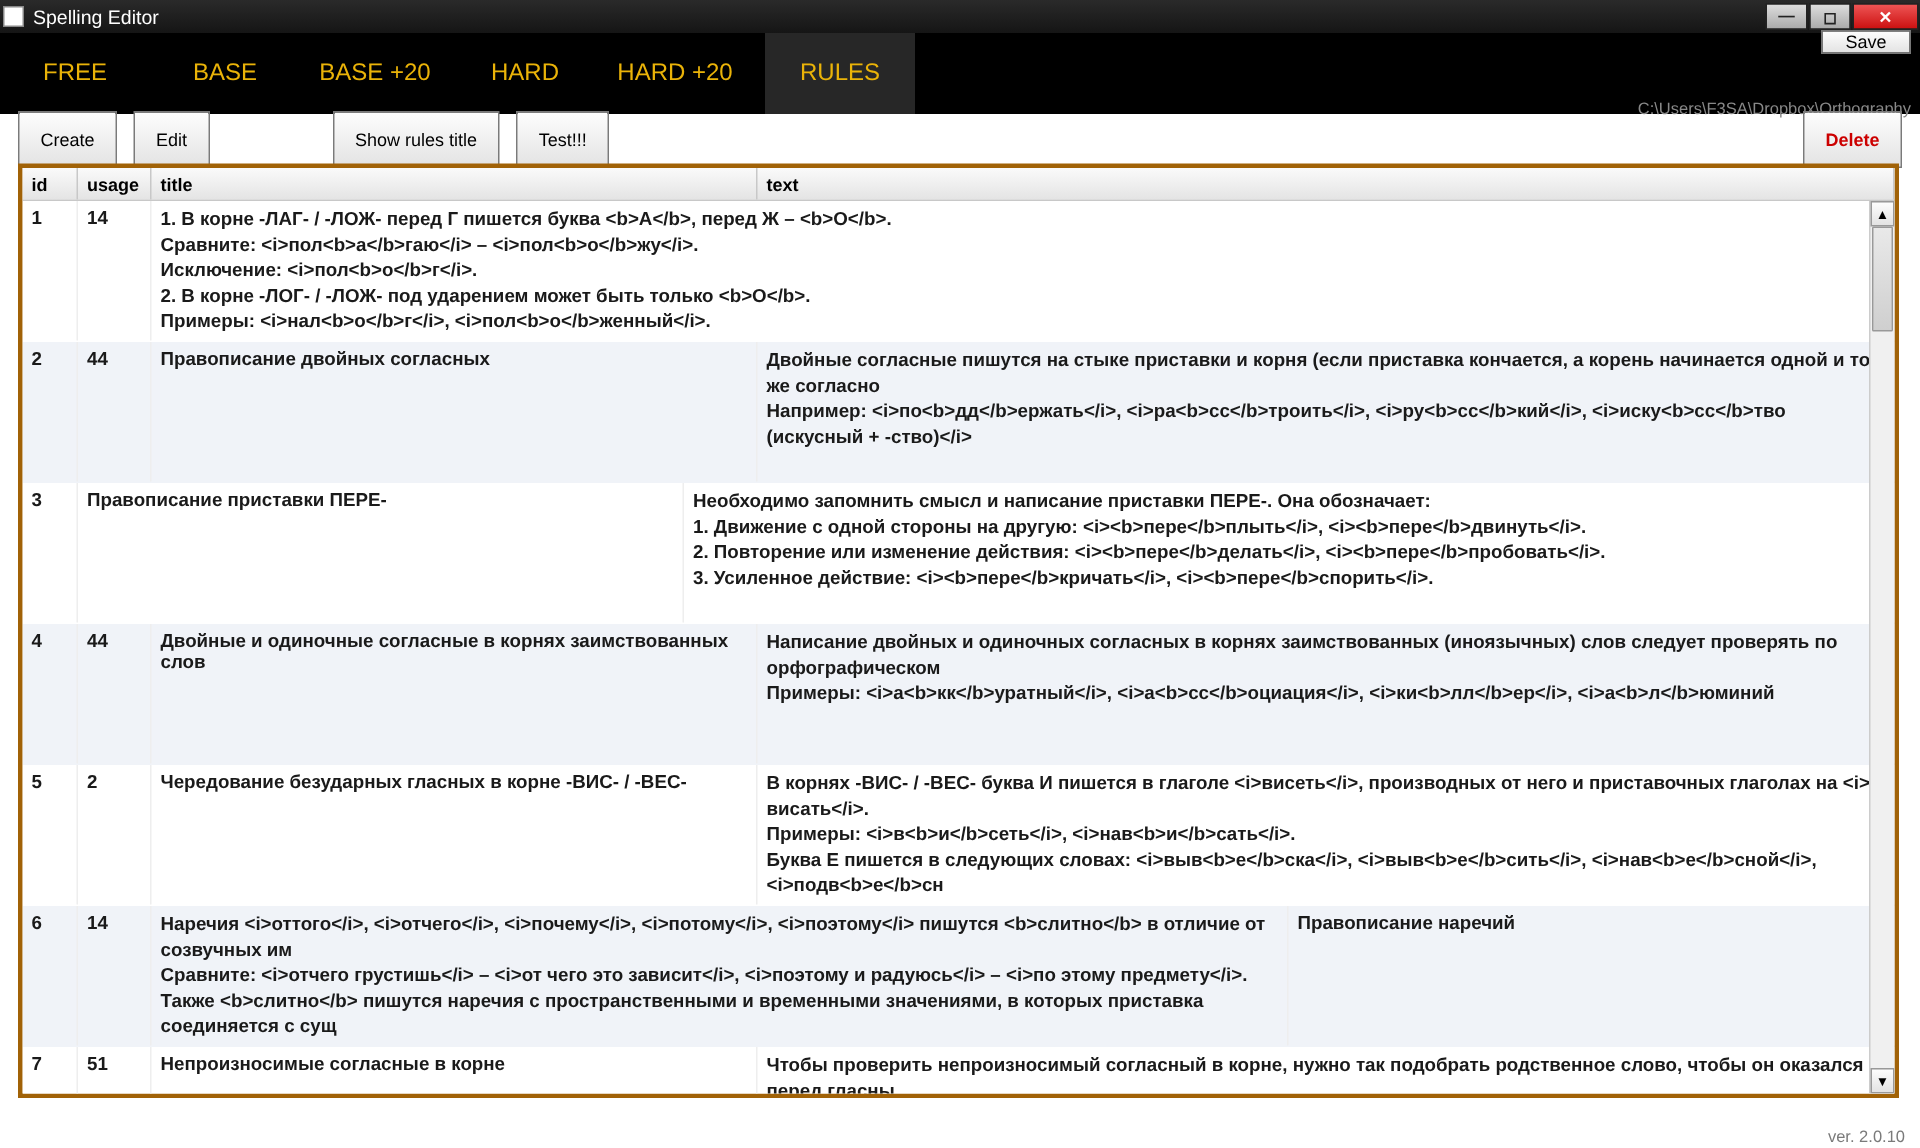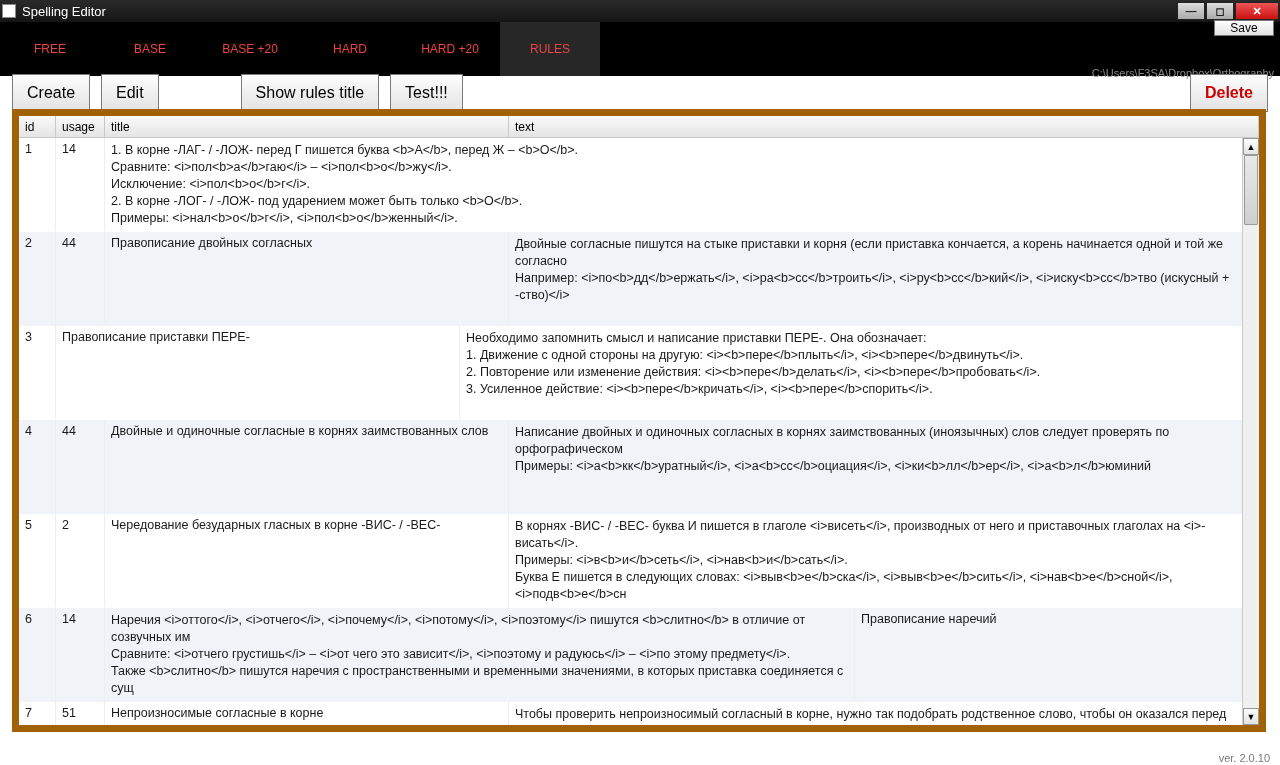--- a/index.html
+++ b/index.html
@@ -20,41 +20,41 @@
 .win-btn.close { background:linear-gradient(#e55,#c11); color:#fff; width:44px; }
 .win-btn.min, .win-btn.max { color:#222; }
 
 
 .tabsbar {
   height:54px; background:#000; display:flex; justify-content:space-between;
   align-items:stretch; color:#fff;
 }
 .tabs { display:flex; }
 .tab { width:100px; display:flex; align-items:center; justify-content:center;
-  font-size:12px; color:#ef4444; cursor:pointer;text-align:right; }
-.tab.active { background:#272727; }
+  font-size:16px; color:#eab308; cursor:pointer;text-align:right; }
+.tab.active { background:#272727;margin-left:10px; }
 .tabs-right { display:flex; flex-direction:column; align-items:flex-end;
   justify-content:center; padding-right:6px; gap:19px; }
 .save-btn { width:60px; height:20px; font-size:12px;
   background:linear-gradient(#fdfdfd,#e3e3e3); border:1px solid #777; cursor:pointer; }
 .path { font-size:11px; color:#888;margin-top:12px; }
 
 
 .toolbar { height:33px; display:flex; align-items:center; padding:0 12px;
   gap:11px; background:#fff; }
-.tool-btn { height:38px; padding:0 14px; font-size:16px;
+.tool-btn { height:38px; padding:0 14px; font-size:12px;
   background:linear-gradient(#fdfdfd,#e3e3e3); border:1px solid #7a7a7a;
   cursor:pointer; }
 .spacer { flex:1; }
 .delete-btn { color:#c00; font-weight:bold; }
 .gap { width:60px; }
 
 
 .table-wrap { width:1254px; height:623px; margin-left:12px;
-  border:7px solid #a16207; overflow:hidden; position:relative; }
+  border:3px solid #a16207; overflow:hidden; position:relative;font-weight:bold; }
 .table-head { display:flex; height:22px;
   background:linear-gradient(#fafafa,#e4e4e4); font-size:12px;
   border-bottom:1px solid #c8c8c8; }
 .th { display:flex; align-items:center; padding-left:6px;
   border-right:1px solid #c8c8c8; }
 .th.id { width:37px; }
 .th.usage { width:49px; }
 .th.title { width:404px; }
 .th.text { flex:1; }
 

